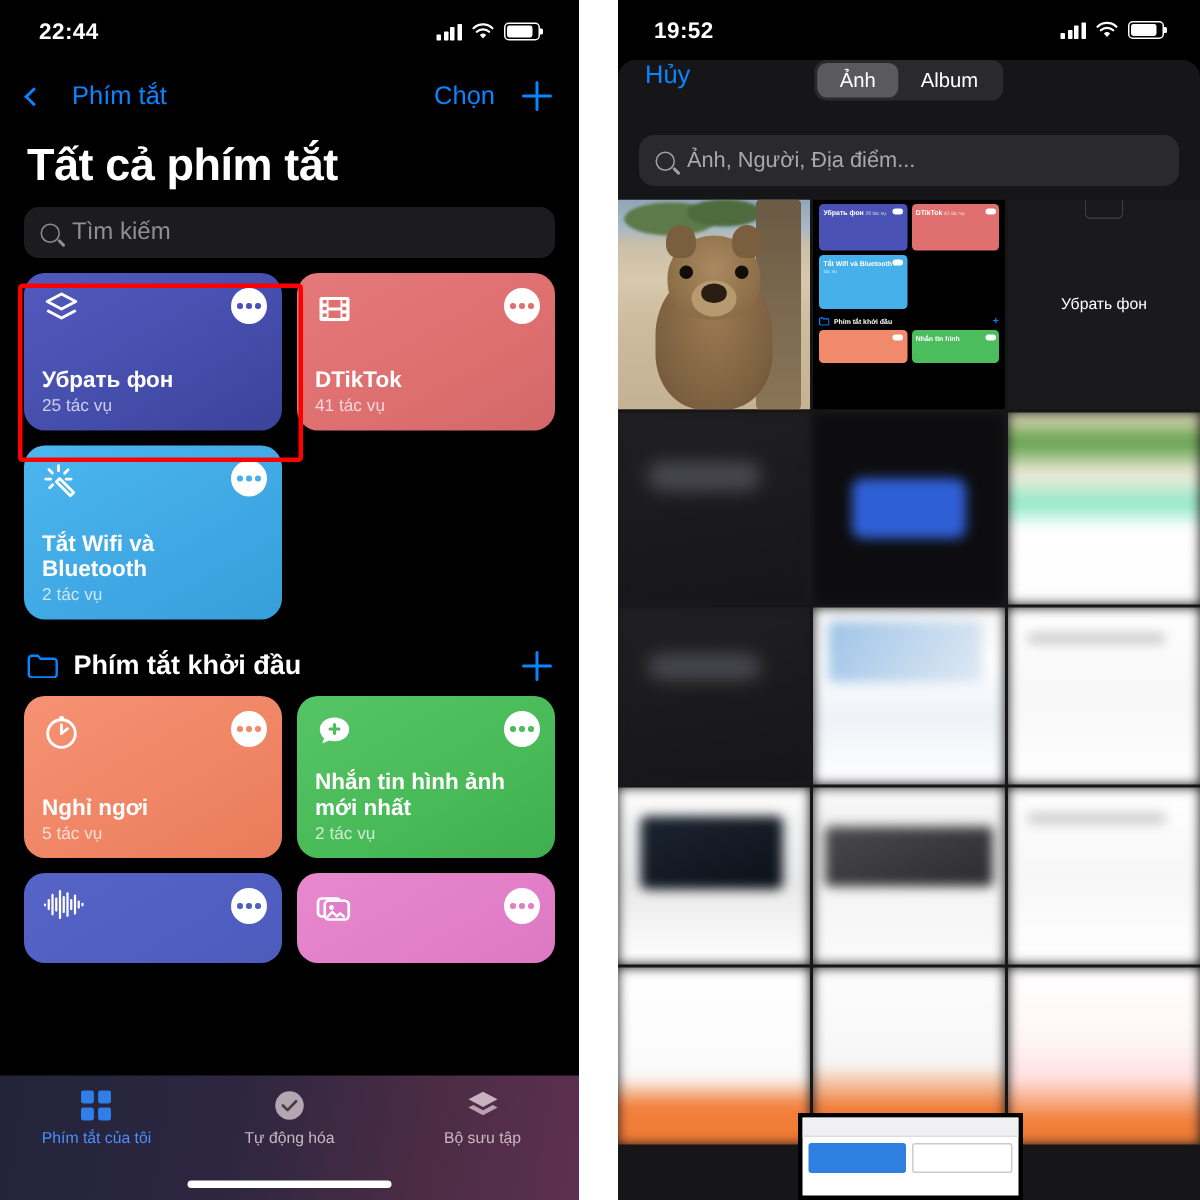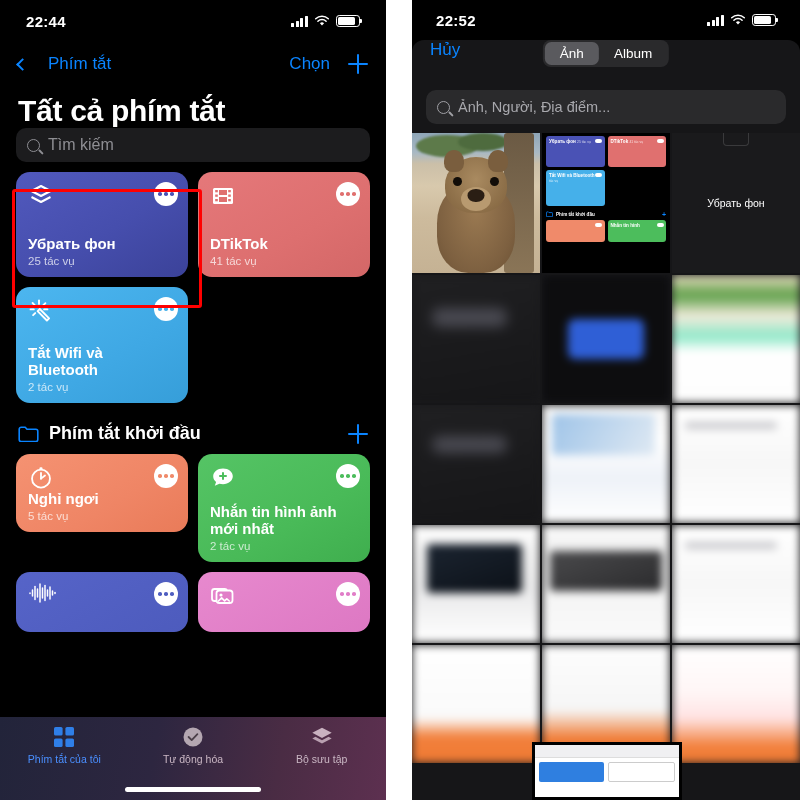--- a/index.html
+++ b/index.html
@@ -28,21 +28,21 @@
   .nav-back { display:flex; align-items:center; gap:20px; color:#0a84ff; font-size:17px; cursor:pointer; }
   .chev { width:9px; height:9px; border-left:2.2px solid #0a84ff; border-bottom:2.2px solid #0a84ff;
           transform:rotate(45deg); display:inline-block; margin-right:1px; }
   .nav-right { display:flex; align-items:center; gap:18px; }
   .nav-choose { color:#0a84ff; font-size:17px; cursor:pointer; }
   .plus-ico { position:relative; width:20px; height:20px; cursor:pointer; }
   .plus-ico::before,.plus-ico::after{content:"";position:absolute;background:#0a84ff;border-radius:1px;}
   .plus-ico::before{left:0;top:9px;width:20px;height:2.2px;}
   .plus-ico::after{top:0;left:9px;height:20px;width:2.2px;}
 
-  .big-title { color:#fff; font-size:30px; font-weight:bold; padding:8px 18px 0; letter-spacing:-.3px; }
+  .big-title { color:#fff; font-size:30px; font-weight:bold; padding:8px 18px 10px; letter-spacing:-.3px; }
 
   .searchbar { margin:0 16px 10px; height:34px; background:#1c1c1e; border-radius:10px;
                display:flex; align-items:center; gap:8px; padding:0 11px; cursor:text; }
   .mag { width:13px; height:13px; border:1.8px solid #8e8e93; border-radius:50%; position:relative; flex:none; }
   .mag::after{content:"";position:absolute;right:-4.5px;bottom:-2.5px;width:6px;height:1.8px;background:#8e8e93;
               transform:rotate(45deg);border-radius:1px;}
   .search-ph { color:#8e8e93; font-size:16px; }
 
   .grid { display:grid; grid-template-columns:1fr 1fr; gap:10px; padding:0 16px; }
   .card { border-radius:14px; padding:11px 12px 10px; height:105px; position:relative;
@@ -258,21 +258,21 @@
 
   <div class="folder-row">
     <svg class="folder-ico" viewBox="0 0 21 17">
       <path d="M1.2 4.2a2 2 0 0 1 2-2h4l1.8 2h8.8a2 2 0 0 1 2 2v8.4a2 2 0 0 1-2 2H3.2a2 2 0 0 1-2-2z" fill="none" stroke="#0a84ff" stroke-width="1.6" stroke-linejoin="round"></path>
     </svg>
     <div class="folder-title">Phím tắt khởi đầu</div>
     <div class="plus-ico"></div>
   </div>
 
   <div class="grid">
-    <div class="card" style="background:linear-gradient(150deg,#f59272 0%,#ef8565 60%,#e97b59 100%);height:78px">
+    <div class="card" style="background:linear-gradient(150deg,#f59272 0%,#ef8565 60%,#e97b59 100%);height:108px">
       <svg class="card-ico" viewBox="0 0 26 26">
         <circle cx="13" cy="14" r="9.2" fill="none" stroke="#fff" stroke-width="1.9"></circle>
         <path d="M13 14V8.2" stroke="#fff" stroke-width="1.9" stroke-linecap="round"></path>
         <path d="M13 14l4.1-3.2" stroke="#fff" stroke-width="1.9" stroke-linecap="round"></path>
         <path d="M12.6 3.6h0.8" stroke="#fff" stroke-width="2.4" stroke-linecap="round"></path>
       </svg>
       <div class="dots">
         <i style="background:#f08a6a"></i>
           <i style="background:#f08a6a"></i>
           <i style="background:#f08a6a"></i>
@@ -360,21 +360,21 @@
     </div>
     <div class="home-ind"></div>
   </div>
 </div>
 
 <div id="gap"></div>
 
 <div class="screen" id="right-screen">
 
   <div class="rp-status">
-    <div class="sb-time">22:52</div>
+    <div class="sb-time">19:52</div>
     <div class="sb-right">
       <div class="bars">
           <i></i>
           <i></i>
           <i></i>
           <i></i>
         </div>
       <svg width="16" height="12" viewBox="0 0 16 12">
         <path d="M8 10.6 5.9 8.3a3.1 3.1 0 0 1 4.2 0z" fill="#fff"></path>
         <path d="M3.9 6.2a5.9 5.9 0 0 1 8.2 0" stroke="#fff" stroke-width="1.5" fill="none" stroke-linecap="round"></path>

